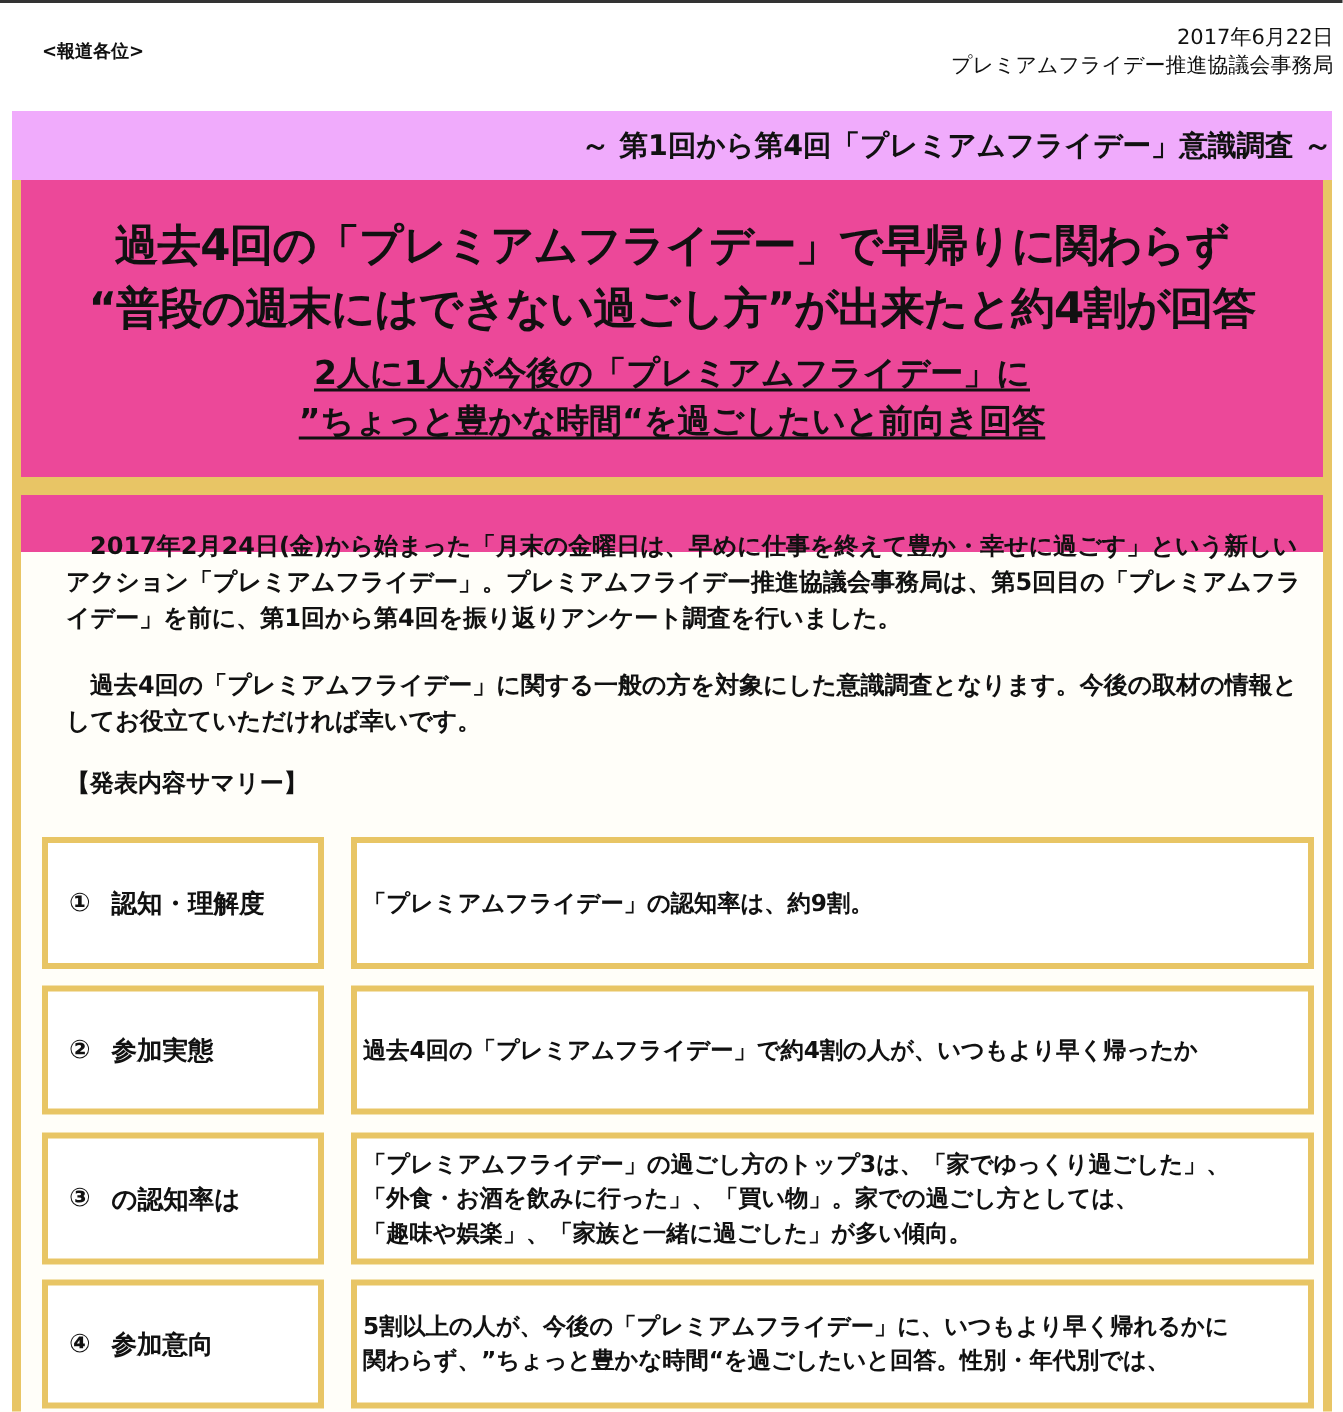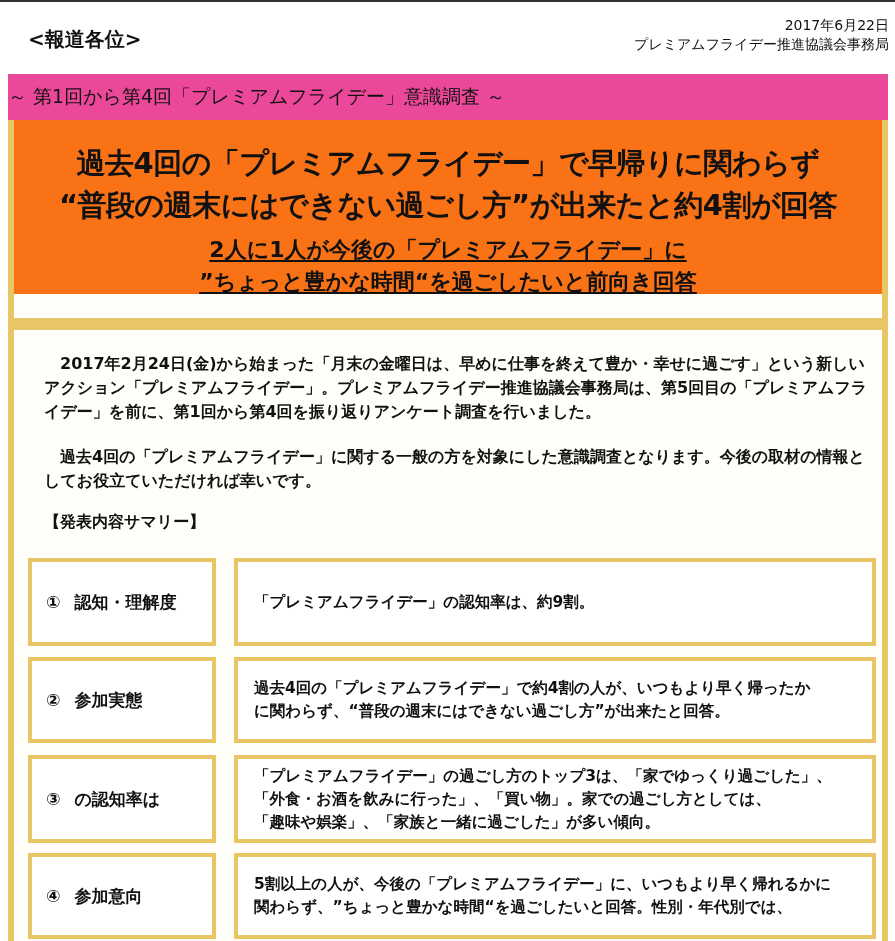--- a/index.html
+++ b/index.html
@@ -2,53 +2,53 @@
 <html><head>
 <meta charset="utf-8">
 <style>
   html, body { margin: 0; padding: 0; }
   body {
     width: 895px; height: 941px; overflow: hidden; background: #ffffff;
     font-family: "DejaVu Sans", "Liberation Sans", sans-serif;
     color: #111; position: relative;
     border-top: 2px solid #333; box-sizing: border-box;
   }
-  .addressee { position: absolute; left: 28px; top: 24px; font-size: 20px; font-weight: bold; }
+  .addressee { position: absolute; left: 28px; top: 24px; font-size: 12px; font-weight: bold; }
   .issuer { position: absolute; right: 6px; top: 14px; text-align: right; font-size: 14px; font-weight: normal; line-height: 19px; }
   .frame {
     position: absolute; left: 8px; top: 72px; width: 880px; height: 880px;
     border-left: 6px solid #e8c565; border-right: 6px solid #e8c565;
     box-sizing: border-box; background: #fffef9;
   }
   .band-top {
     position: absolute; left: 8px; top: 72px; width: 880px; height: 46px;
-    background: #ec4899; display: flex; align-items: center; justify-content: flex-start;
-    font-size: 19px; font-weight: normal; color: #111;
+    background: #f0abfc; display: flex; align-items: center; justify-content: flex-end;
+    font-size: 19px; font-weight: bold; color: #111;
   }
   .headline-box {
-    position: absolute; left: 14px; top: 118px; width: 868px; height: 174px; background: #f97316;
+    position: absolute; left: 14px; top: 118px; width: 868px; height: 248px; background: #ec4899;
     text-align: center;
   }
   .headline { margin-top: 22px; font-size: 29px; font-weight: bold; line-height: 42px; letter-spacing: -0.5px; }
   .subhead { margin-top: 8px; font-size: 22px; font-weight: bold; line-height: 32px; }
   .subhead span { text-decoration: underline; text-underline-offset: 3px; }
   .band-mid { position: absolute; left: 8px; top: 316px; width: 880px; height: 12px; background: #e8c565; }
   .intro { position: absolute; left: 44px; top: 350px; width: 830px; font-size: 16px; font-weight: bold; line-height: 24px; }
   .intro p { margin: 0; }
   .intro p + p { margin-top: 21px; }
   .summary-title { position: absolute; left: 44px; top: 510px; font-size: 16px; font-weight: bold; }
   .row { position: absolute; left: 28px; width: 848px; display: flex; justify-content: space-between; }
   .label-box {
     width: 188px; box-sizing: border-box; border: 4px solid #e8c565; background: #fff;
     display: flex; align-items: center; padding-left: 14px; font-size: 17px; font-weight: bold;
   }
   .label-box .num { margin-right: 14px; }
   .content-box {
     width: 642px; box-sizing: border-box; border: 4px solid #e8c565; background: #fff;
-    display: flex; flex-direction: column; justify-content: center; padding-left: 16px;
+    display: flex; flex-direction: column; justify-content: center; padding-left: 4px;
     font-size: 15.5px; font-weight: bold; line-height: 23px;
   }
 </style>
 </head>
 <body>
 
 <div class="addressee">&lt;報道各位&gt;</div>
 <div class="issuer">
   <div>2017年6月22日</div>
   <div>プレミアムフライデー推進協議会事務局</div>
@@ -90,21 +90,20 @@
   </div>
 </div>
 
 <div class="row" style="top:655px;height:86px;">
   <div class="label-box">
     <span class="num">②</span>
     <span>参加実態</span>
   </div>
   <div class="content-box">
     <div>過去4回の「プレミアムフライデー」で約4割の人が、いつもより早く帰ったか</div>
-    <div>に関わらず、“普段の週末にはできない過ごし方”が出来たと回答。</div>
   </div>
 </div>
 
 <div class="row" style="top:753px;height:88px;">
   <div class="label-box">
     <span class="num">③</span>
     <span>の認知率は</span>
   </div>
   <div class="content-box">
     <div>「プレミアムフライデー」の過ごし方のトップ3は、「家でゆっくり過ごした」、</div>

